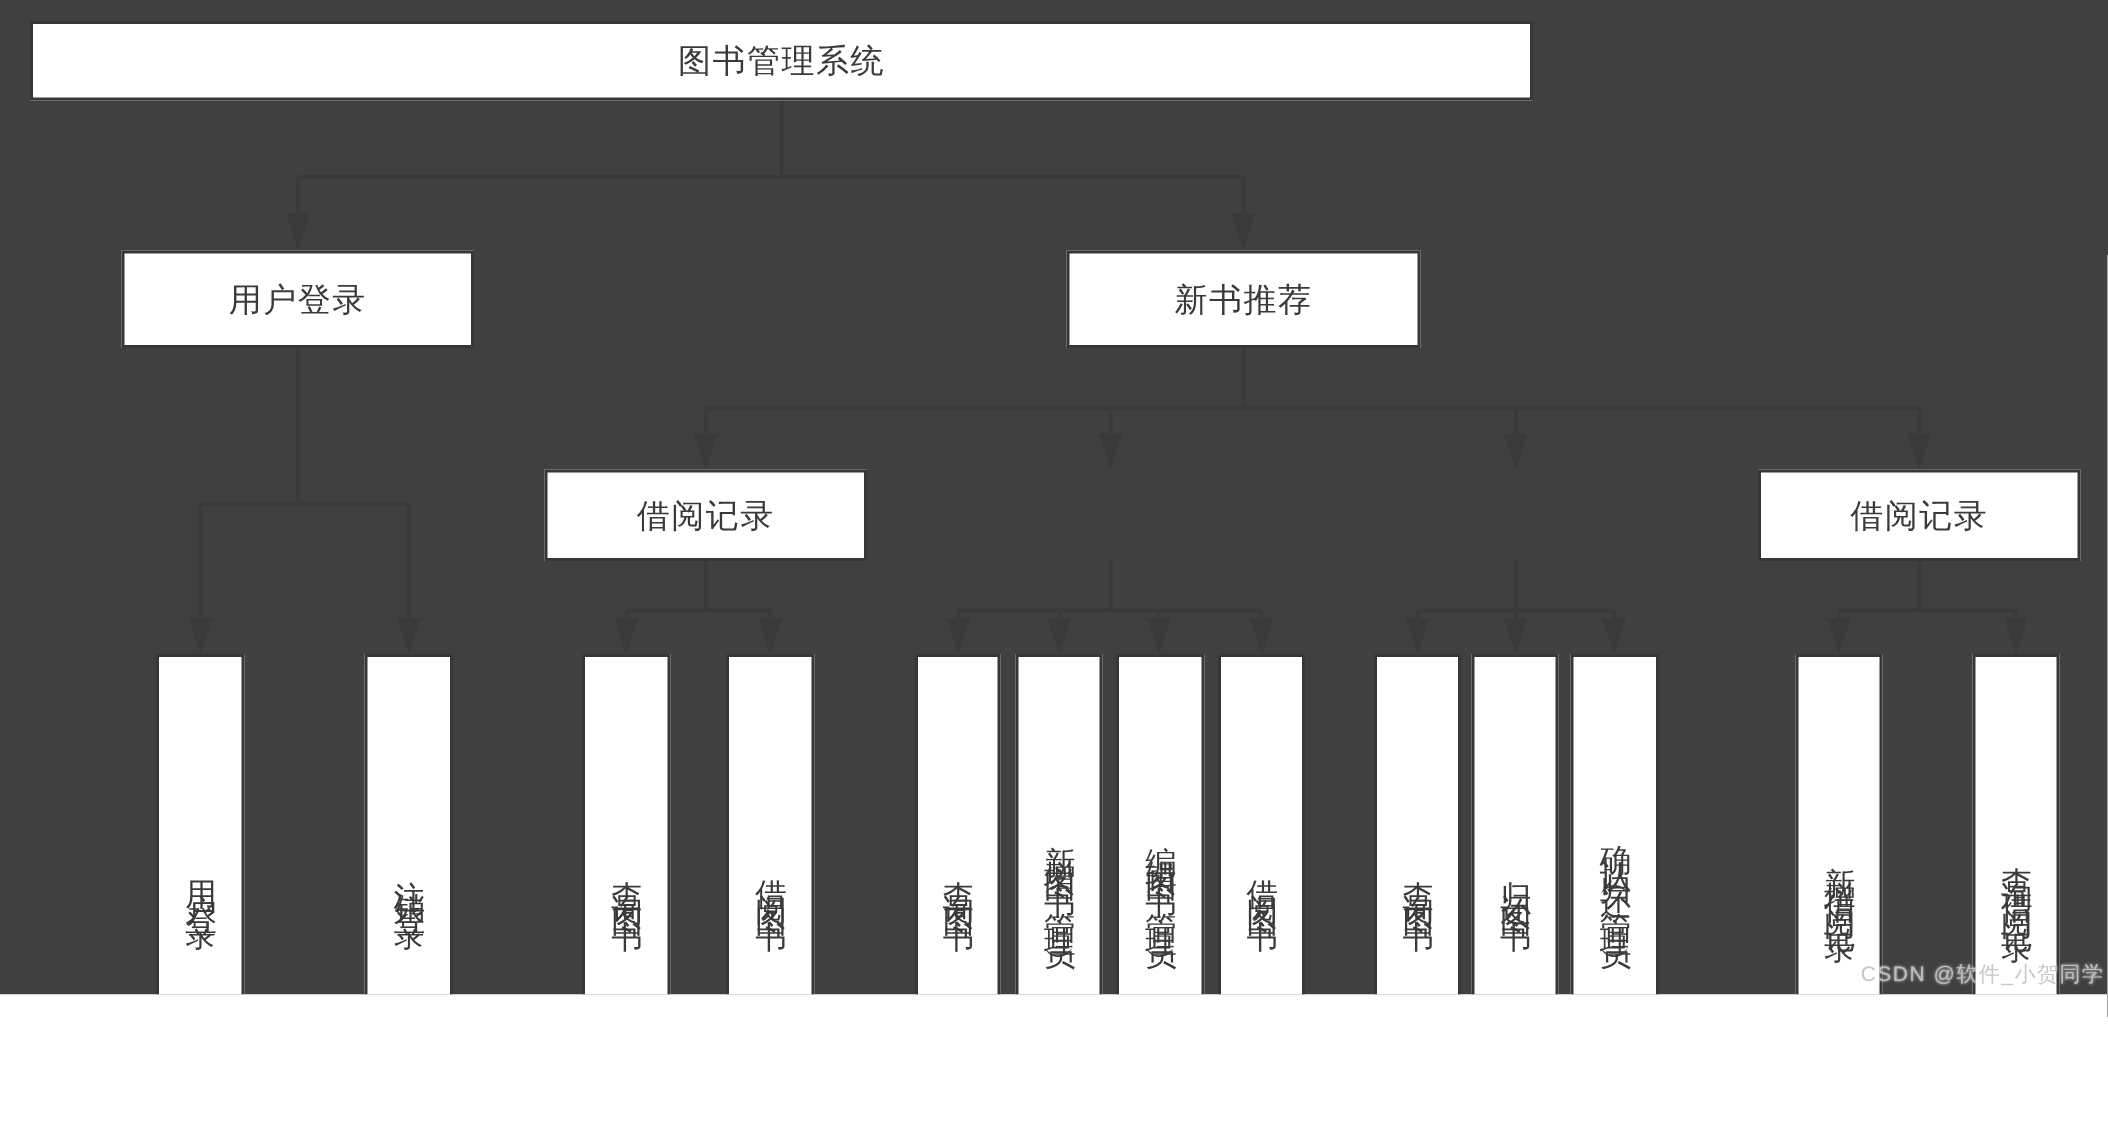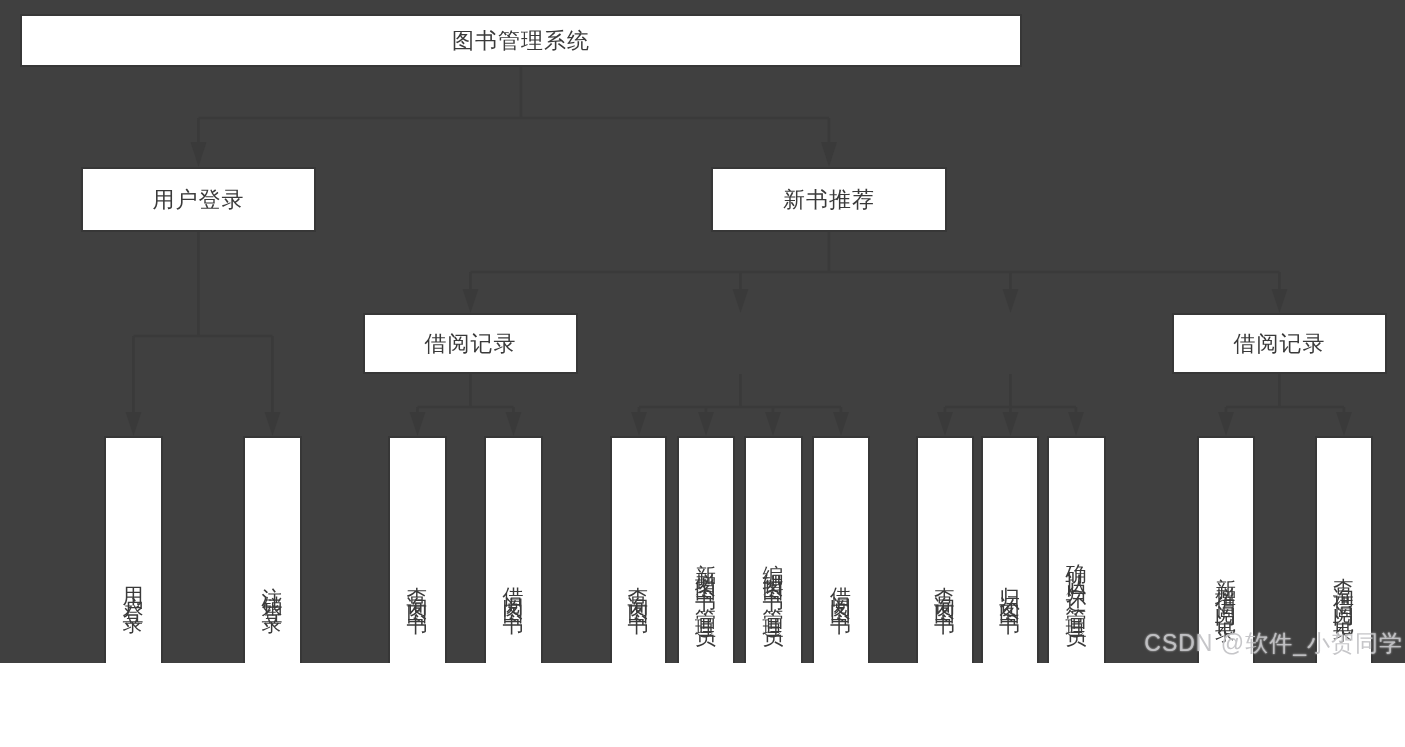--- a/index.html
+++ b/index.html
@@ -46,21 +46,21 @@
     font-size: 21px;
     letter-spacing: 9px;
     line-height: 1;
     padding-top: 6px;
   }
   #watermark {
     position: absolute;
     right: 2px;
     bottom: 4px;
     z-index: 3;
-    font-size: 23px;
+    font-size: 14px;
     color: rgba(193, 193, 196, 0.92);
     letter-spacing: 1px;
     white-space: nowrap;
     text-shadow: 0 0 2px rgba(255,255,255,0.8);
   }
 </style>
 </head>
 <body>
 
 <div id="stage">

